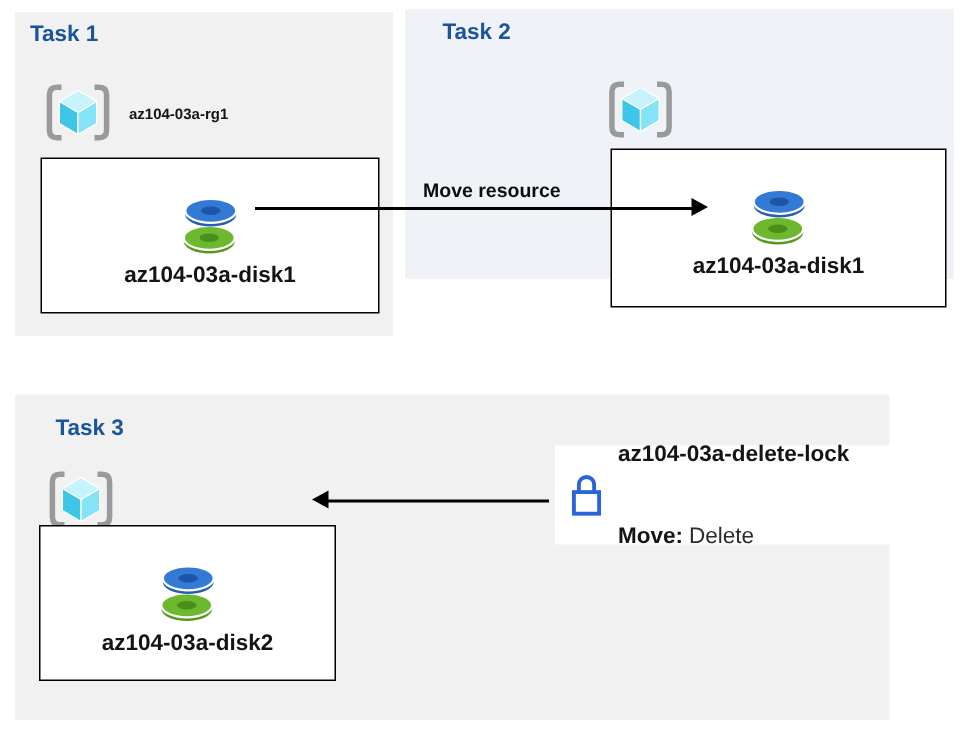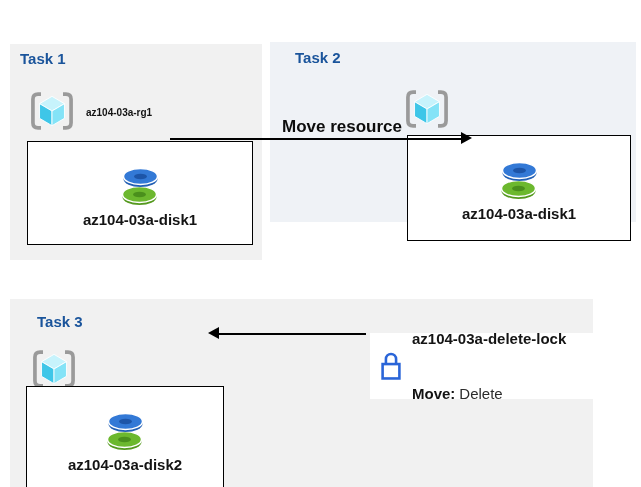--- a/index.html
+++ b/index.html
@@ -7,21 +7,20 @@
     position: relative;
     width: 641px;
     height: 487px;
     background: #ffffff;
     font-family: "Liberation Sans", sans-serif;
     overflow: hidden;
   }
   .panel {
     position: absolute;
     background: #f1f1f1;
-    margin-top: 36px;
   }
   .panel.tint { background: #eff2f6; }
   #panel-task1 { left:10px; top:8px;   width:252px; height:216px; }
   #panel-task2 { left:270px; top:6px;  width:366px; height:180px; }
   #panel-task3 { left:10px; top:263px; width:583px; height:217px; }
 
   .panel-title {
     position: absolute;
     font-size: 15px;
     font-weight: 700;
@@ -64,21 +63,21 @@
     border-top: 6.5px solid transparent;
     border-bottom: 6.5px solid transparent;
   }
   .arrow-head.left {
     border-right: 11px solid #000000;
     border-top: 6.5px solid transparent;
     border-bottom: 6.5px solid transparent;
   }
   .move-label {
     position: absolute;
-    font-size: 17px;
+    font-size: 13px;
     font-weight: 700;
     color: #0d0d0d;
     line-height: 17px;
     white-space: nowrap;
     z-index: 7;
   }
   .lock-callout {
     position: absolute;
     left: 360px; top: 34px;
     width: 230px; height: 66px;

